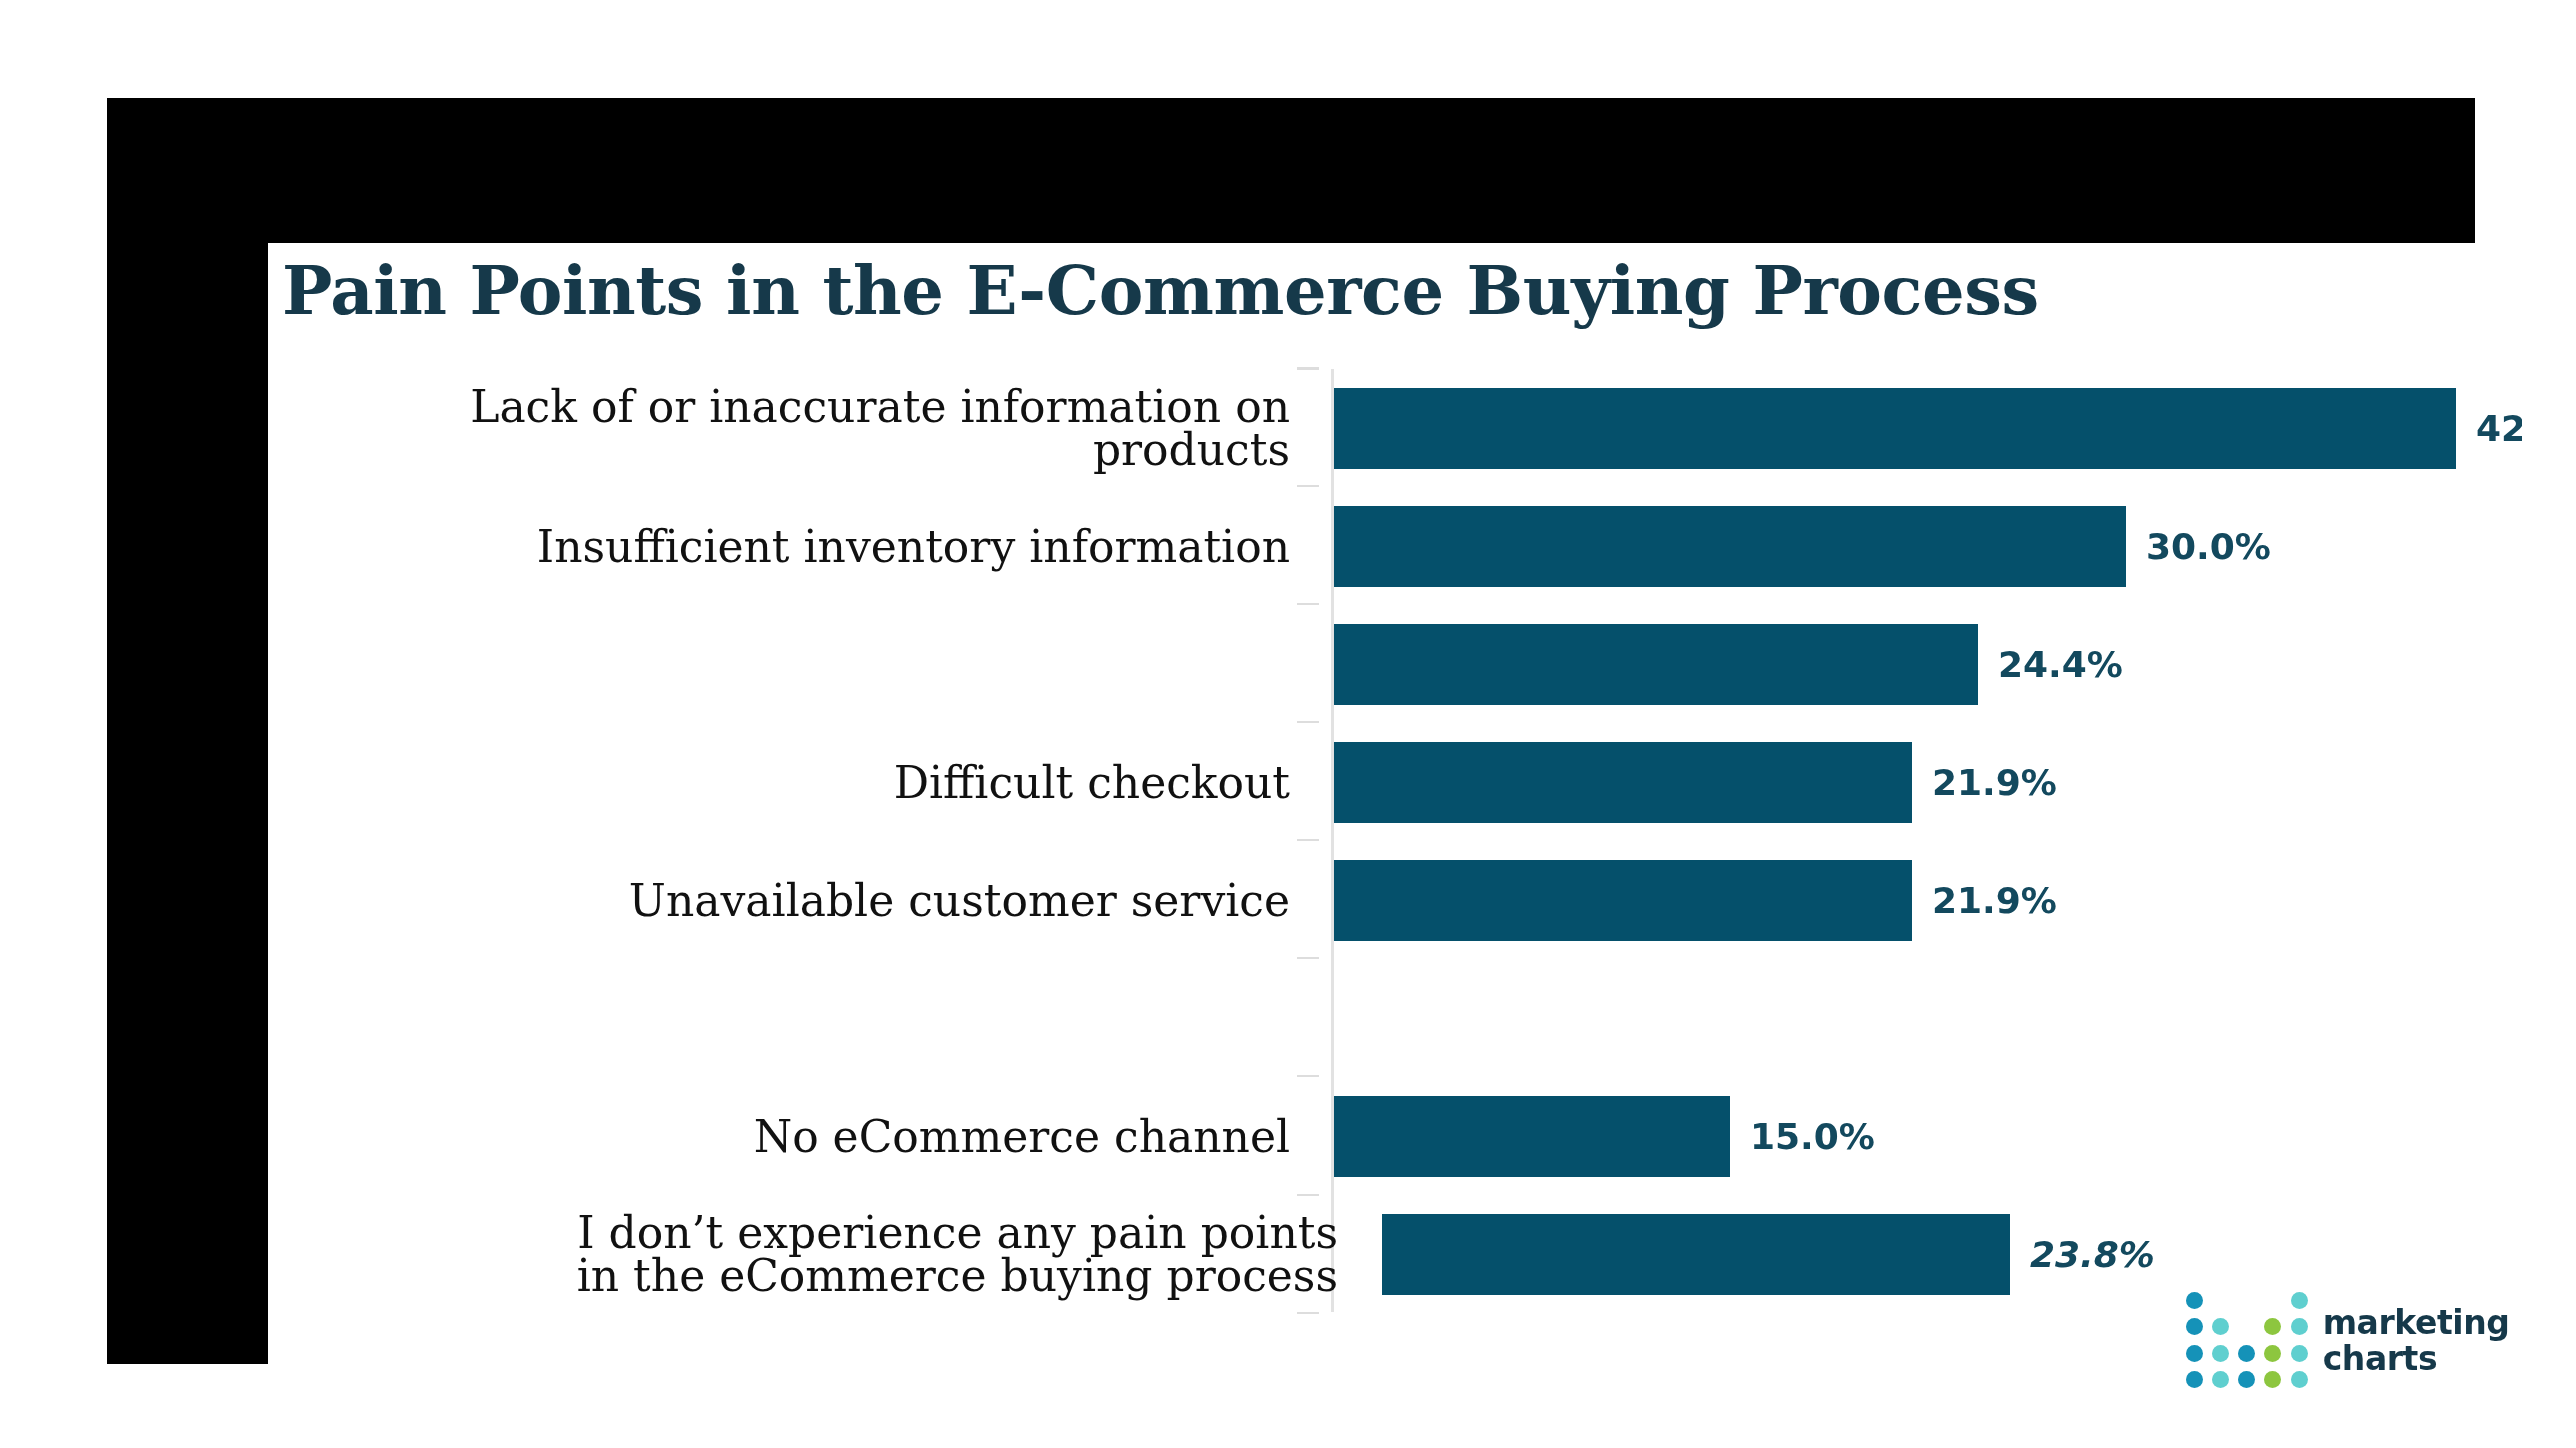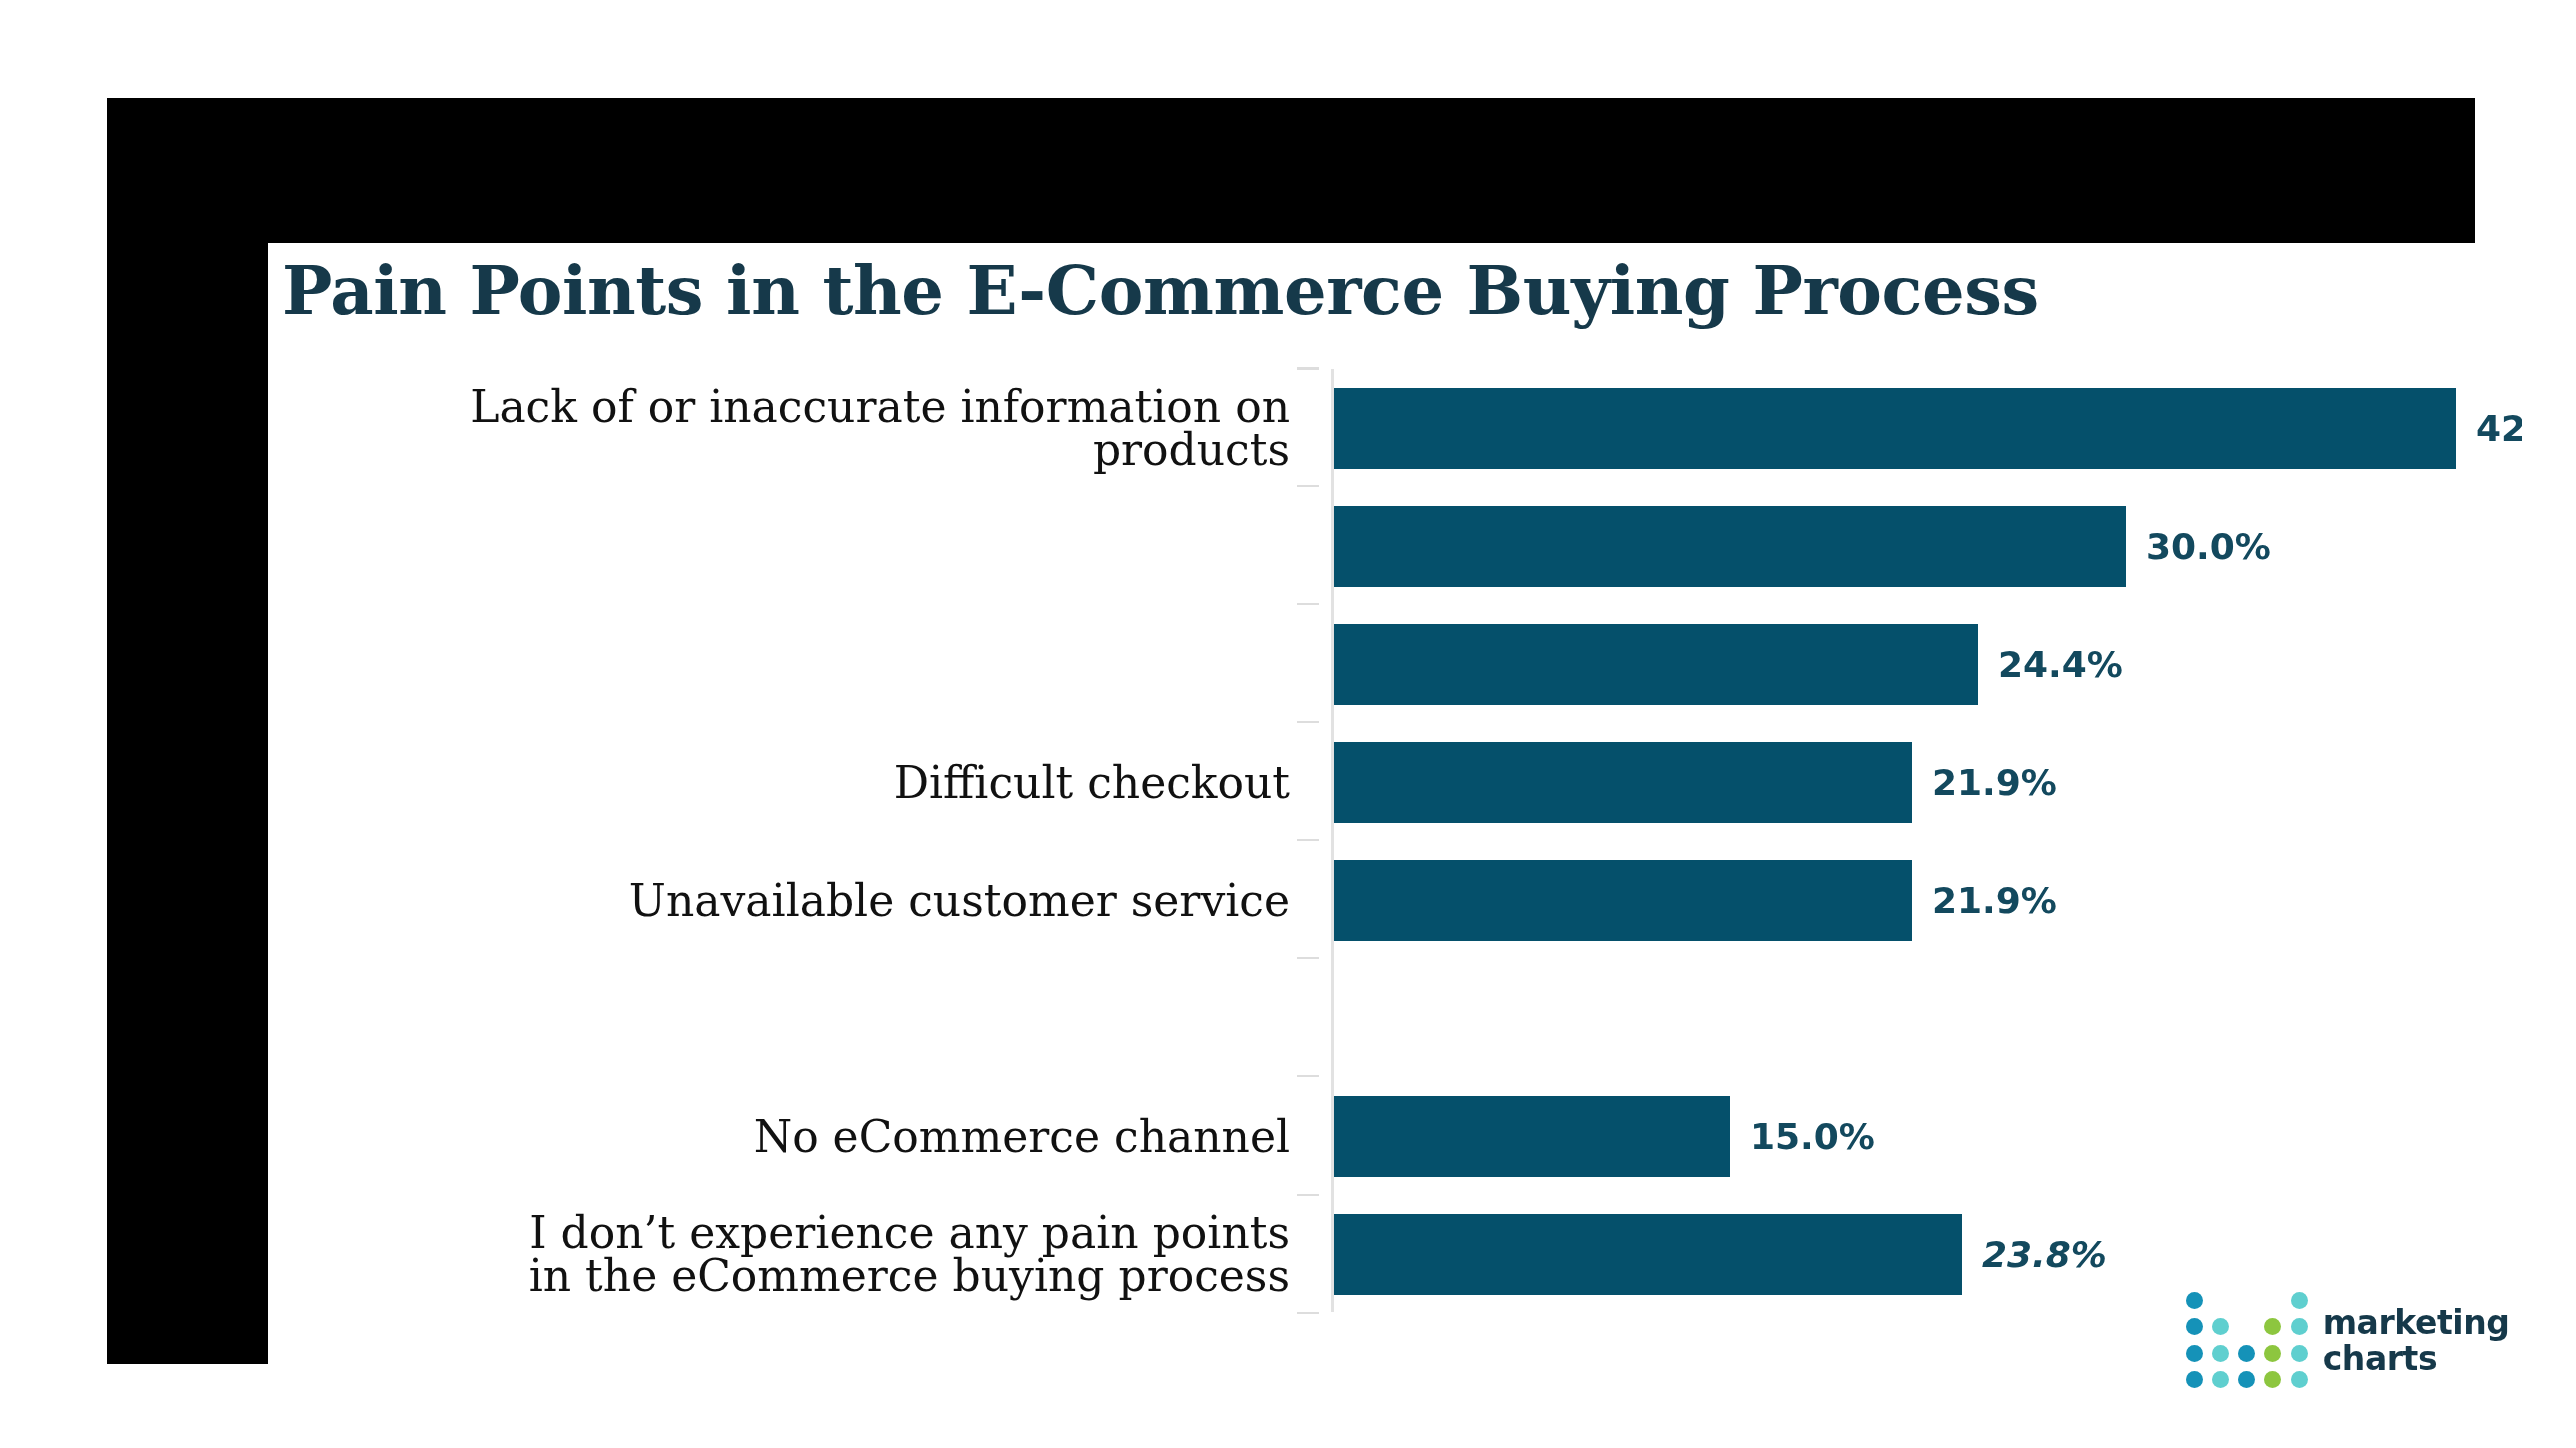--- a/index.html
+++ b/index.html
@@ -186,20 +186,21 @@
     <div class="tick" style="top: -1.6px;"></div>
         <div class="row" style="top: 0px;">
           <div class="cat-label">Lack of or inaccurate information on products</div>
           <div class="bar-wrap">
             <div class="bar" style="width: 1122px; background: rgb(5, 80, 107);"></div>
             <div class="bar-value" style="color: rgb(19, 73, 94);">42.5%</div>
           </div>
         </div>
         <div class="tick" style="top: 116px;"></div>
         <div class="row" style="top: 118px;">
+          <div class="cat-label">Insufficient inventory information</div>
           <div class="bar-wrap">
             <div class="bar" style="width: 792px; background: rgb(5, 80, 107);"></div>
             <div class="bar-value" style="color: rgb(19, 73, 94);">30.0%</div>
           </div>
         </div>
         <div class="tick" style="top: 234px;"></div>
         <div class="row" style="top: 236px;">
           <div class="bar-wrap">
             <div class="bar" style="width: 644px; background: rgb(5, 80, 107);"></div>
             <div class="bar-value" style="color: rgb(19, 73, 94);">24.4%</div>
@@ -224,21 +225,21 @@
         <div class="tick" style="top: 588px;"></div>
         <div class="tick" style="top: 706px;"></div>
         <div class="row" style="top: 708px;">
           <div class="cat-label">No eCommerce channel</div>
           <div class="bar-wrap">
             <div class="bar" style="width: 396px; background: rgb(5, 80, 107);"></div>
             <div class="bar-value" style="color: rgb(19, 73, 94);">15.0%</div>
           </div>
         </div>
         <div class="tick" style="top: 825px;"></div>
-        <div class="row" style="top: 826px;">
+        <div class="row" style="top: 826px; margin-left: 48px;">
           <div class="cat-label">I don’t experience any pain points
 in the eCommerce buying process</div>
           <div class="bar-wrap">
             <div class="bar" style="width: 628px; background: rgb(5, 80, 107);"></div>
             <div class="bar-value" style="color: rgb(19, 73, 94); font-style: italic;">23.8%</div>
           </div>
         </div>
         <div class="tick" style="top: 943px;"></div>
       </div>
 

